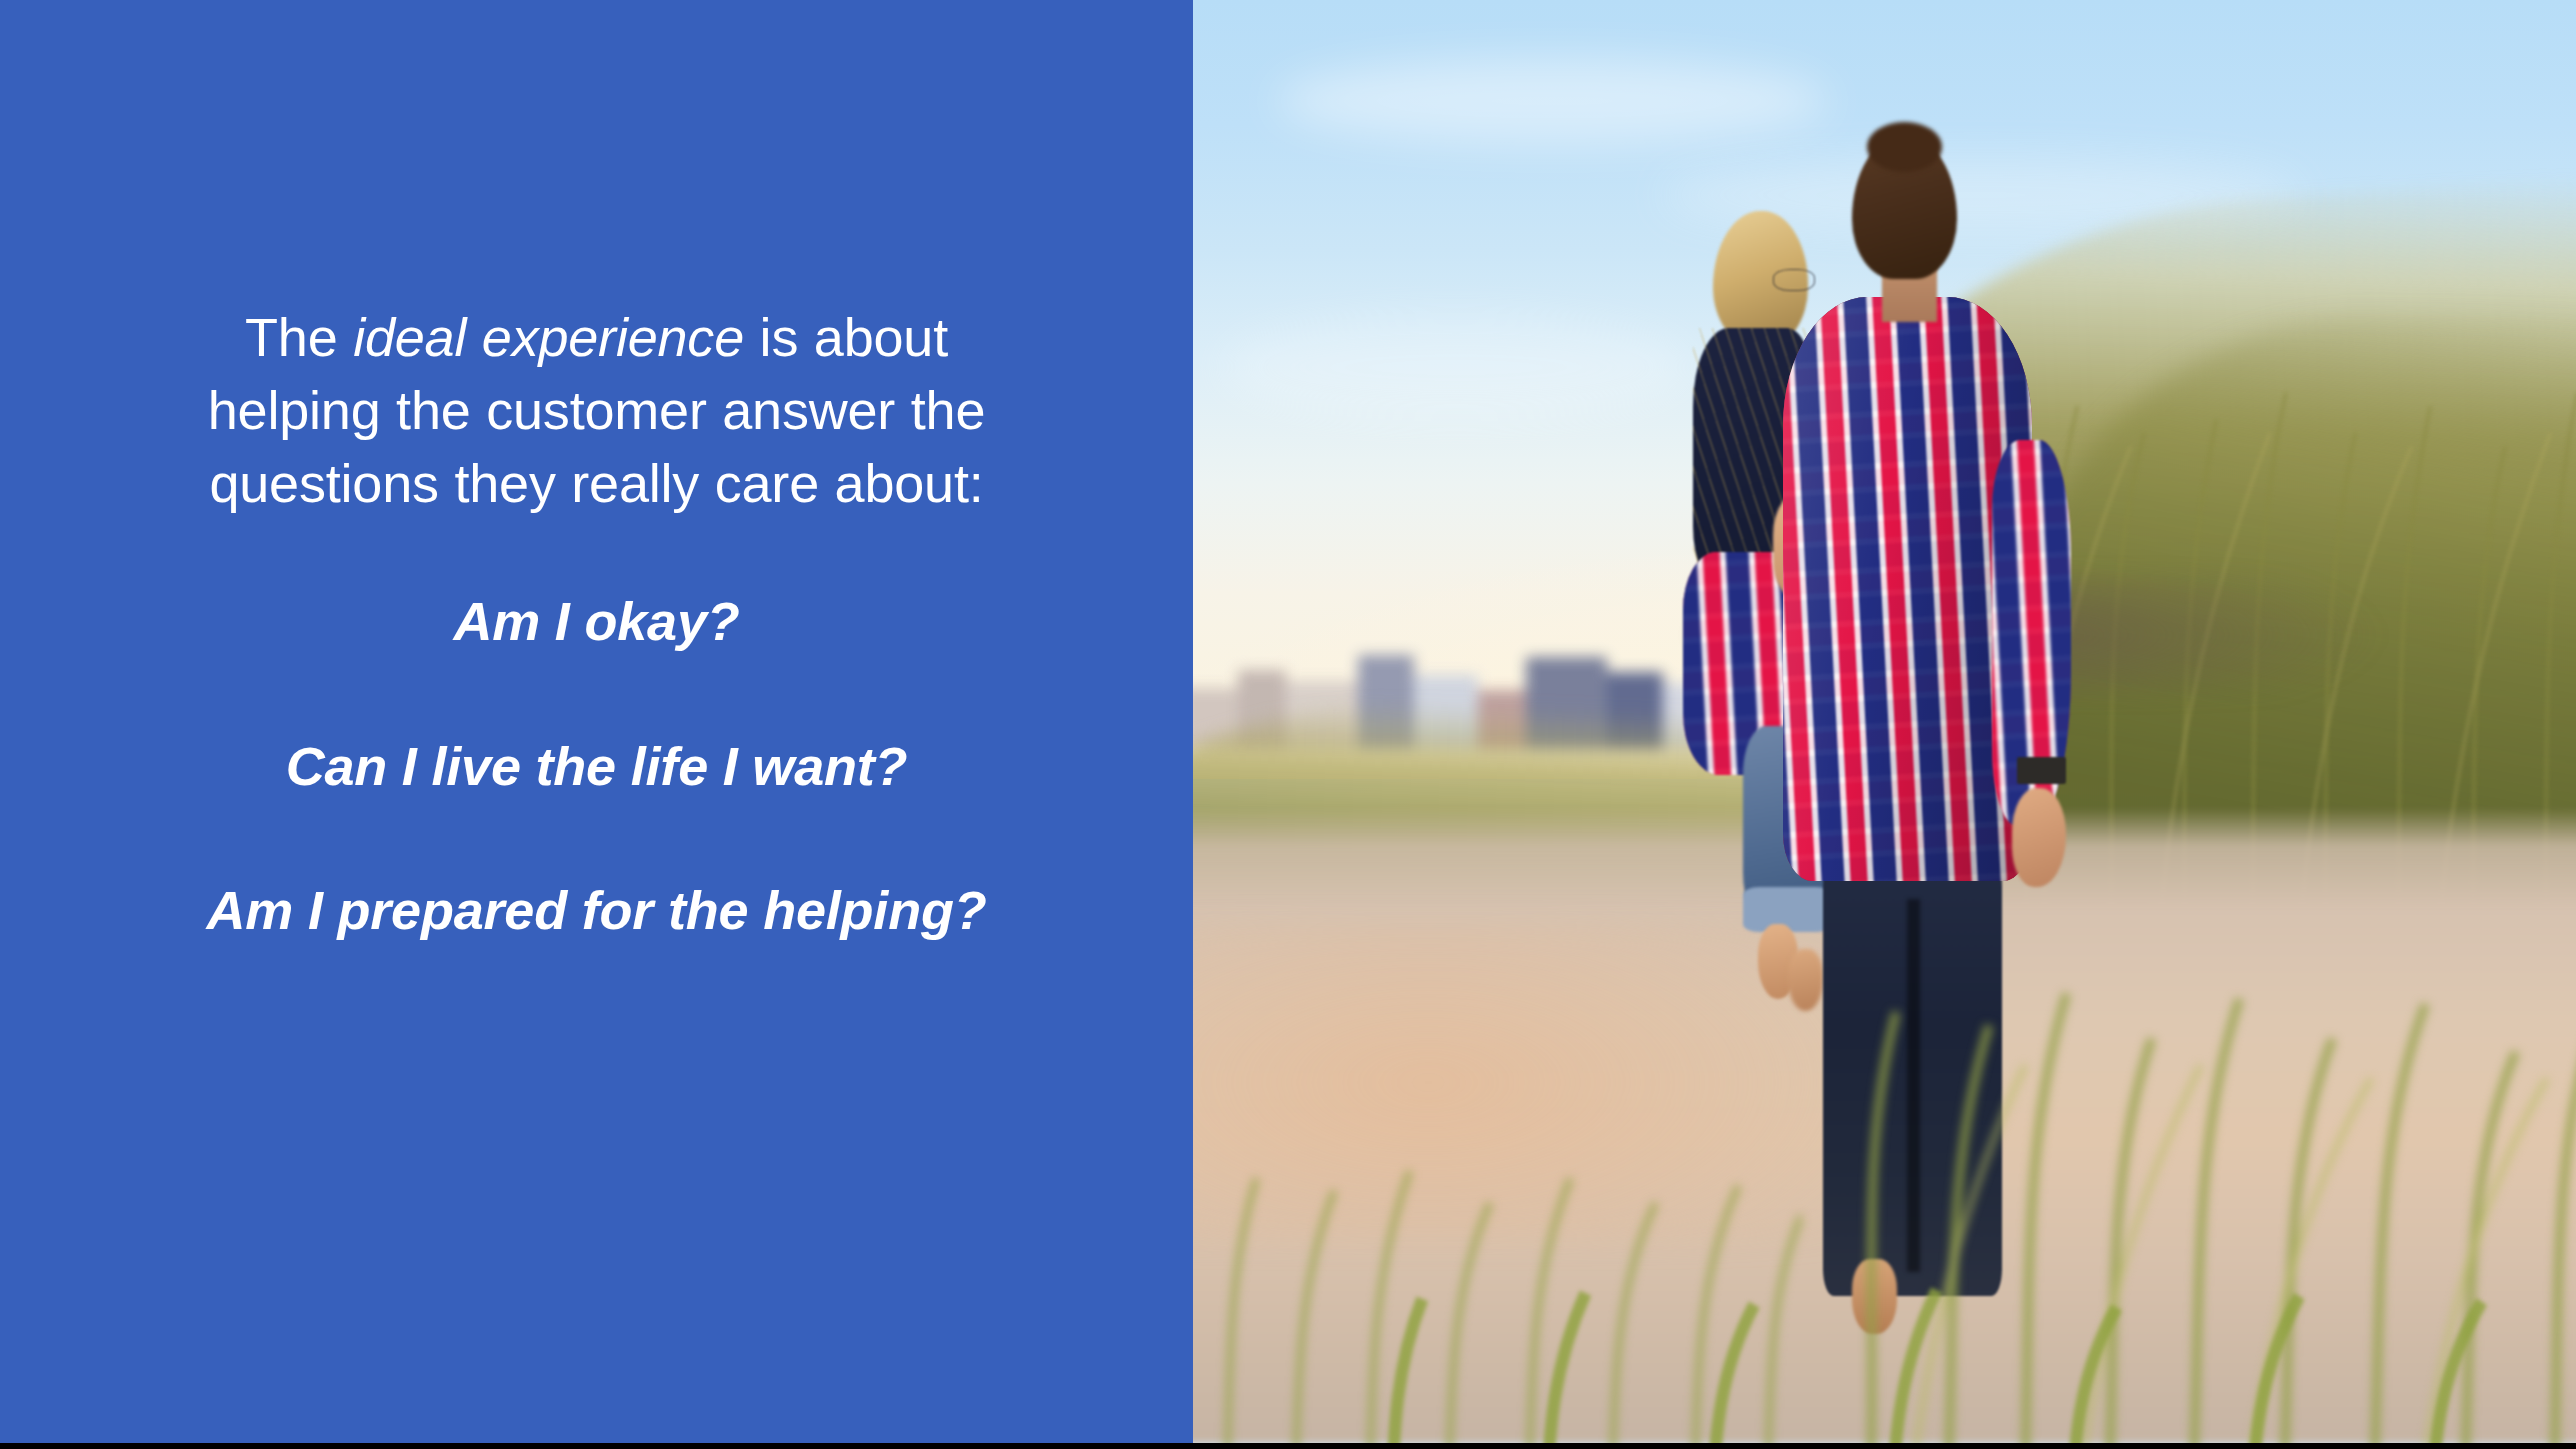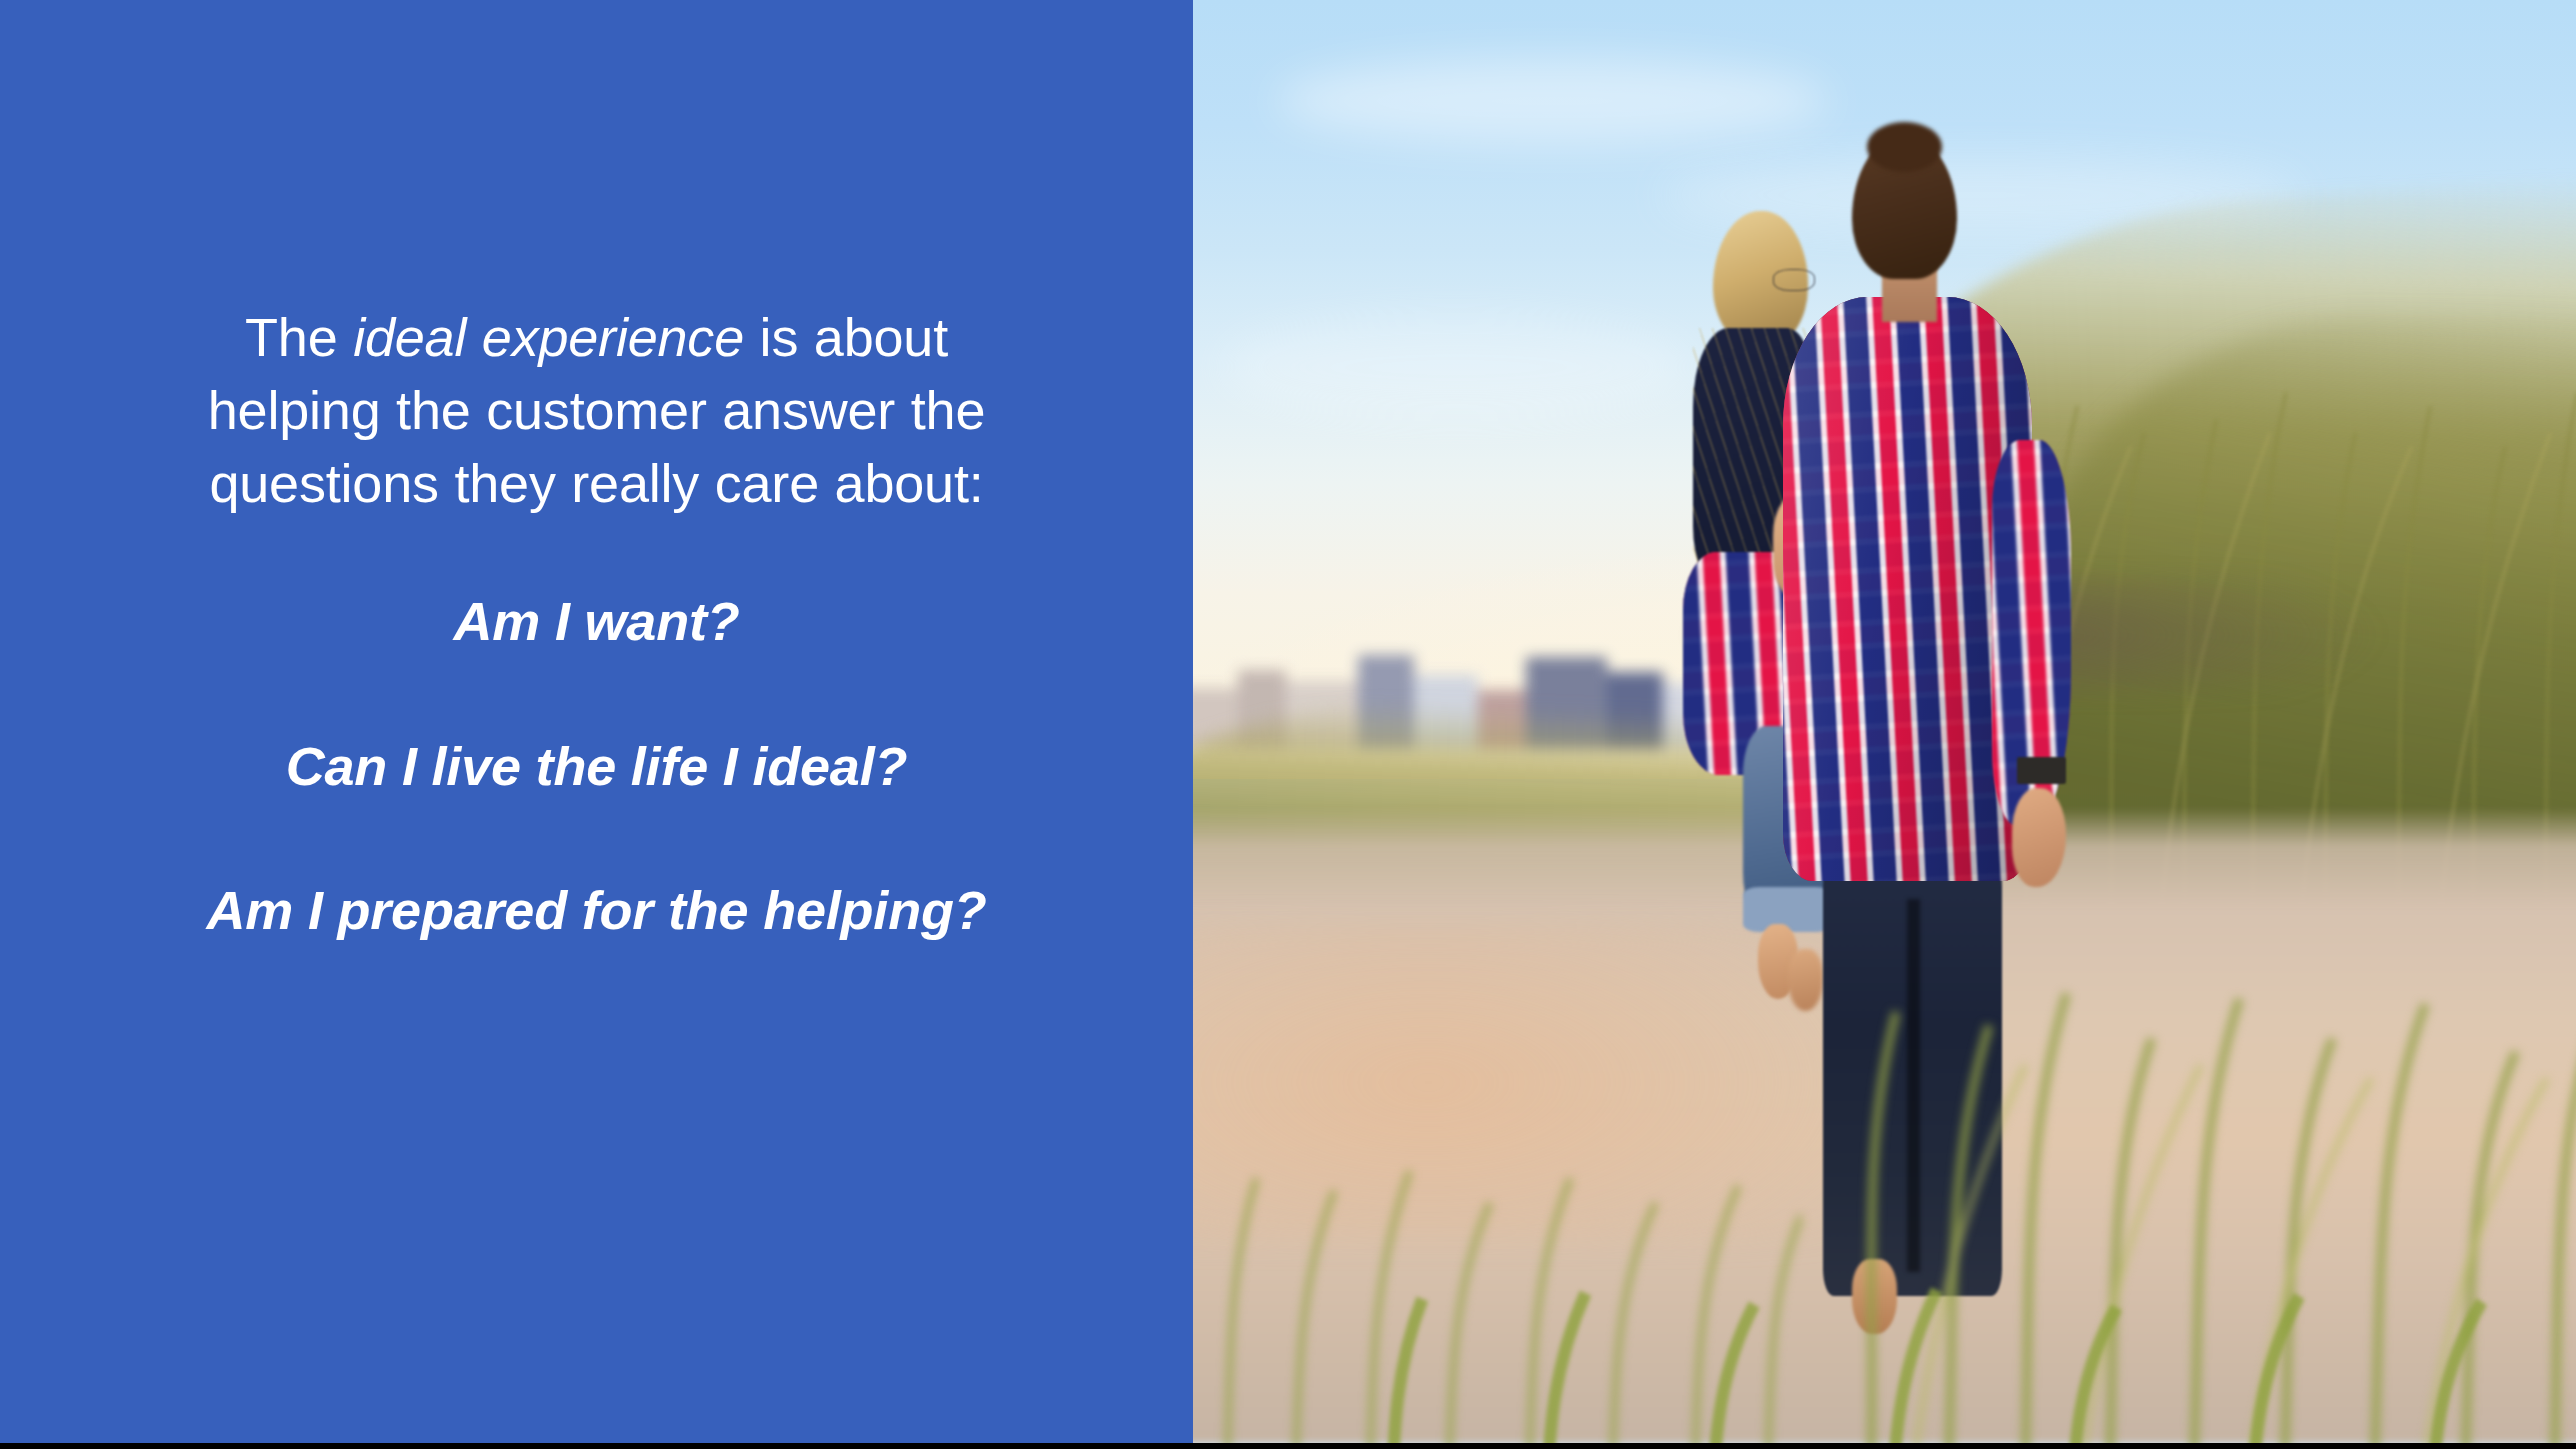--- a/index.html
+++ b/index.html
@@ -326,25 +326,25 @@
 
 <div id="slide">
 
   <div id="left-panel">
     <div id="text-block">
 
       <p class="para"><span>The </span><em>ideal experience</em><span> is about helping the customer answer the questions they really care about:</span></p>
 
       <div class="qgap-1"></div>
 
-      <p class="question">Am I want?</p>
+      <p class="question">Am I okay?</p>
 
       <div class="qgap"></div>
 
-      <p class="question">Can I live the life I ideal?</p>
+      <p class="question">Can I live the life I want?</p>
 
       <div class="qgap"></div>
 
       <p class="question">Am I prepared for the helping?</p>
 
     </div>
   </div>
 
   <div id="photo">
 

